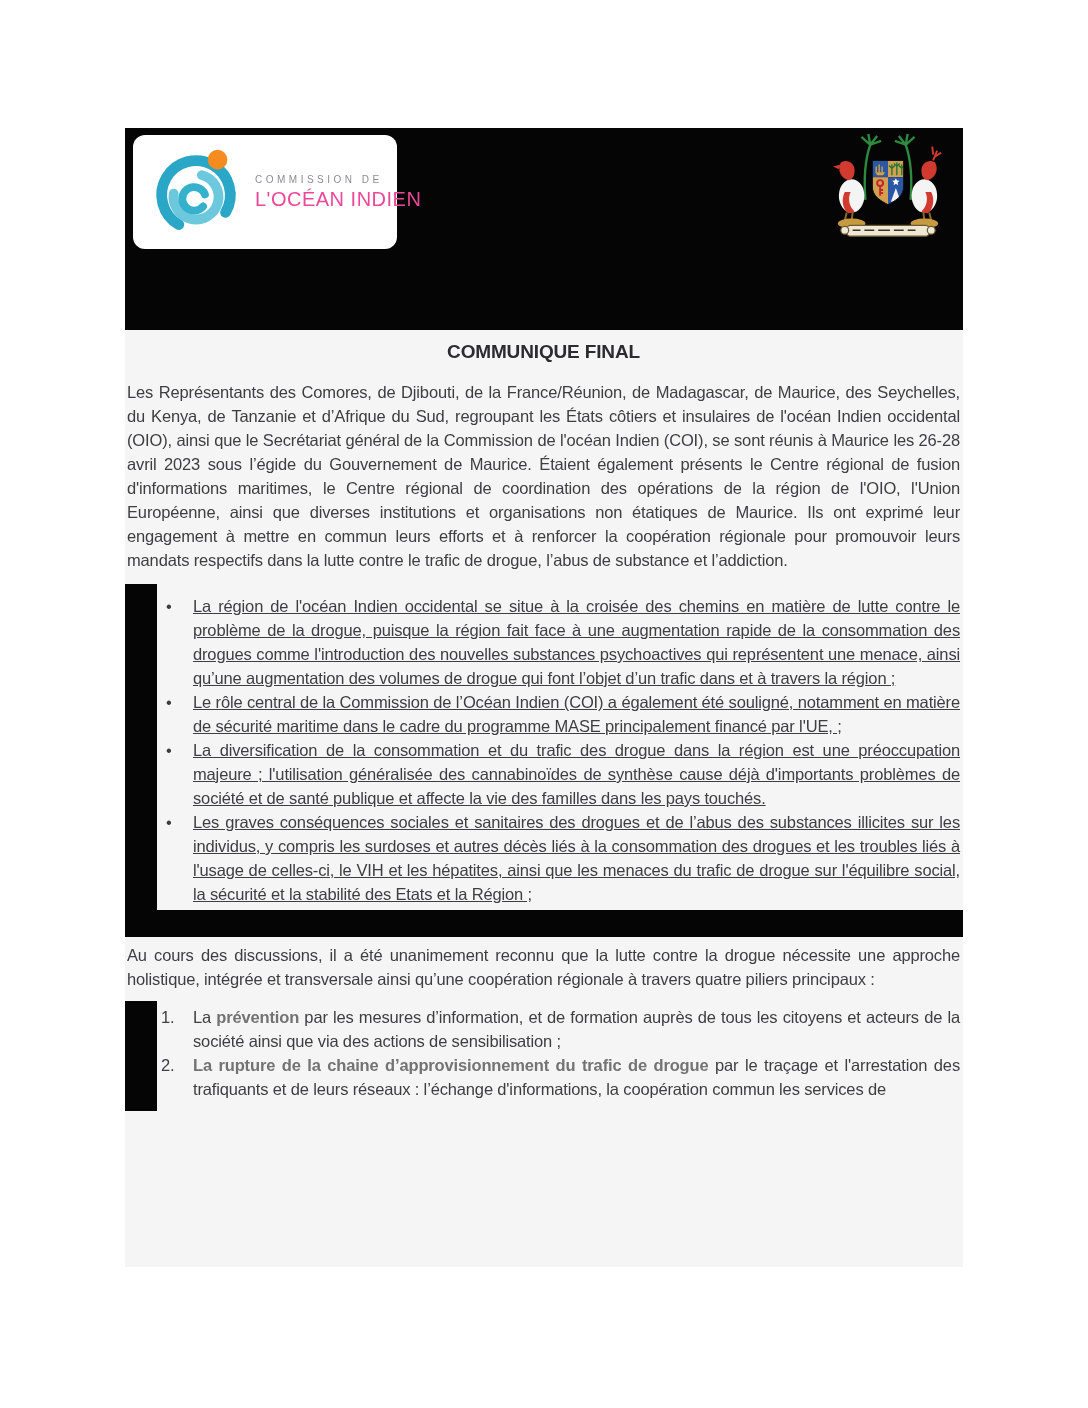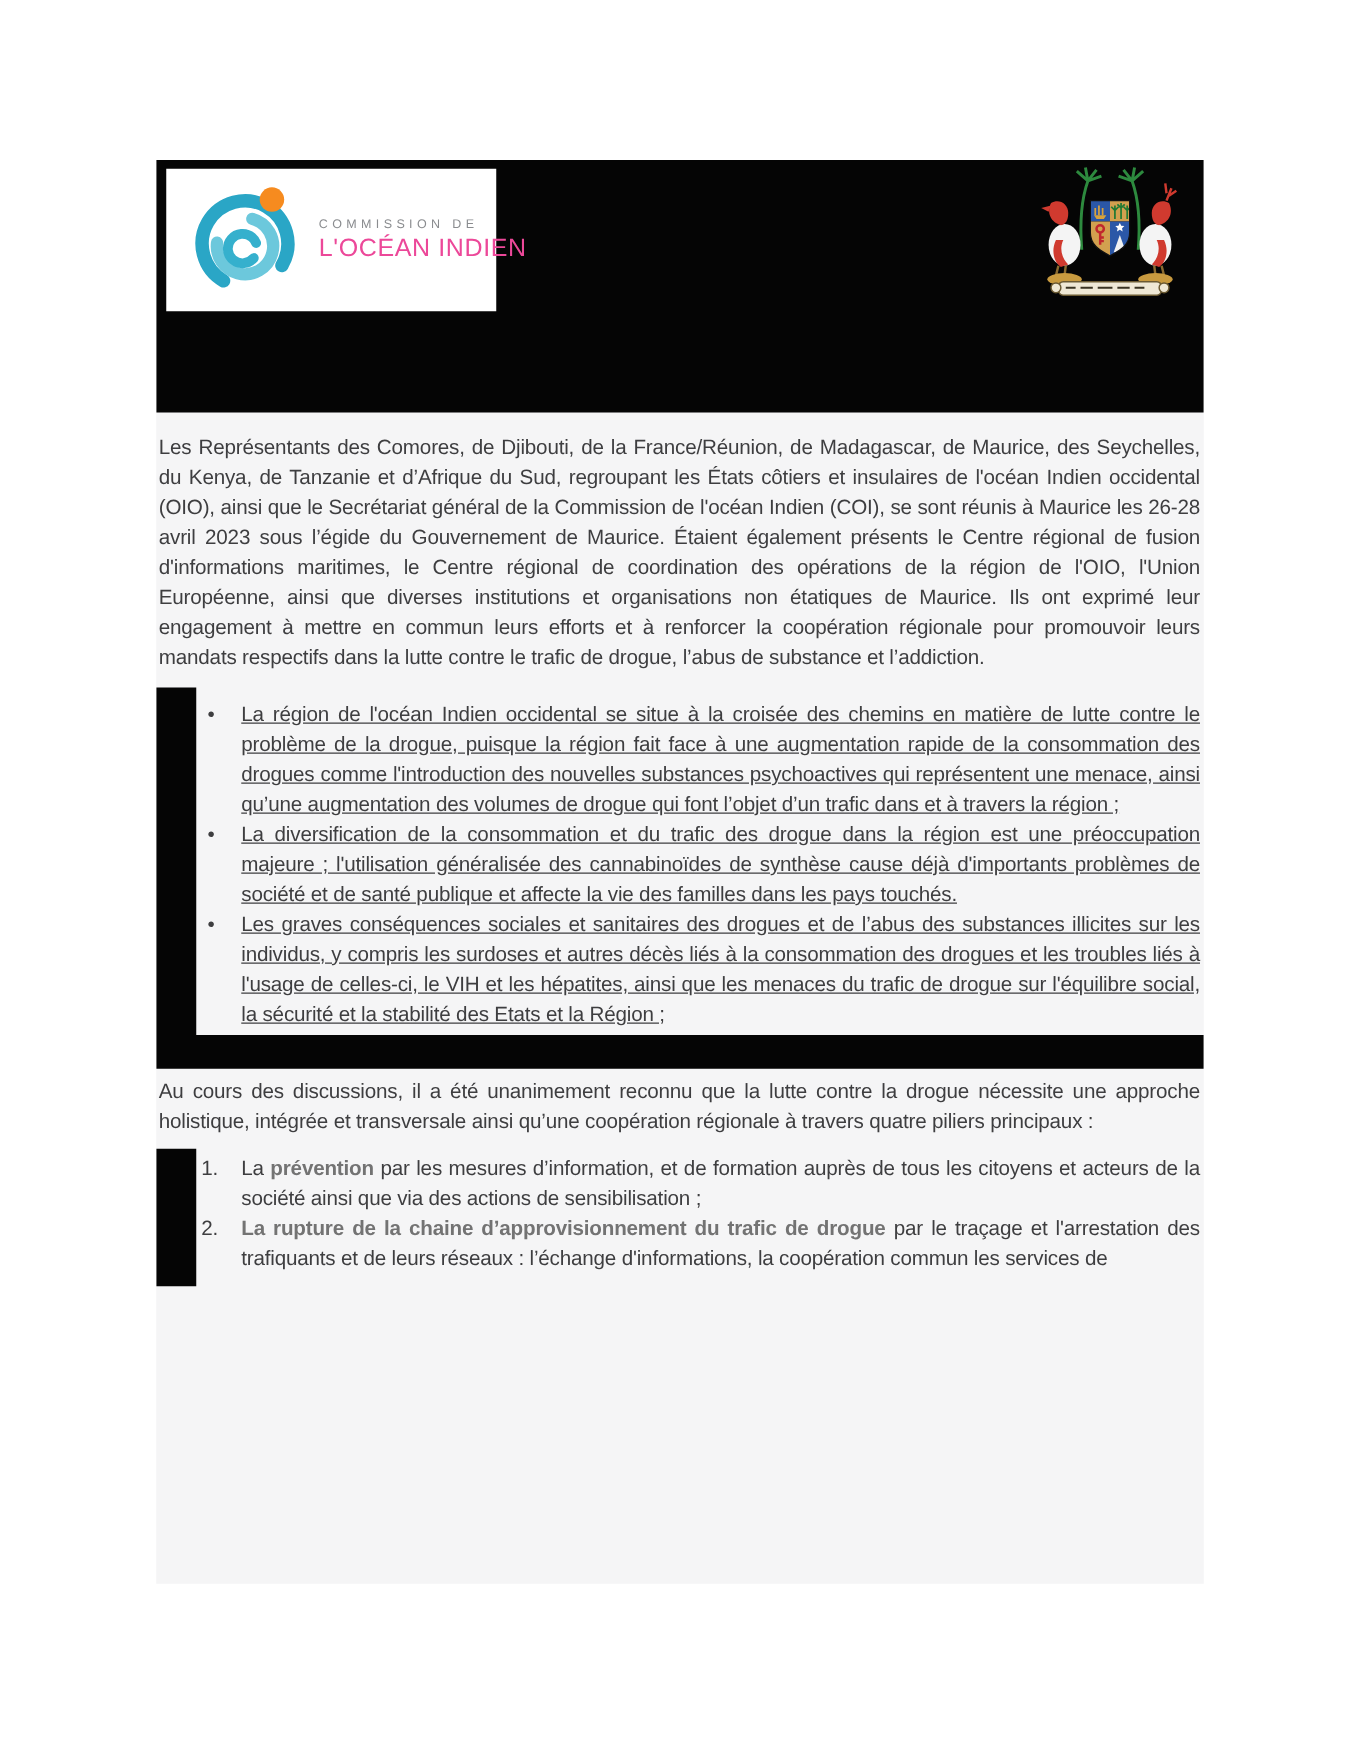--- a/index.html
+++ b/index.html
@@ -4,21 +4,21 @@
 <style>
   html,body{margin:0;padding:0;background:#ffffff;}
   .canvas{position:relative;width:1088px;height:1408px;background:#ffffff;overflow:hidden;
           font-family:"Liberation Sans",sans-serif;}
   .page{position:absolute;left:125px;top:128px;width:838px;height:1139px;
         background:#f5f5f6;overflow:hidden;}
 
   
   .banner{position:relative;width:100%;height:202px;background:#050505;}
   .logo-box{position:absolute;left:8px;top:7px;width:264px;height:114px;background:#ffffff;
-            display:flex;align-items:center;justify-content:flex-start;}
+            display:flex;align-items:center;justify-content:flex-start;border-radius:12px;}
   .logo-mark{margin-left:14px;flex:0 0 auto;}
   .logo-text{margin-left:10px;color:#6f7173;}
   .logo-text .l1{font-size:10px;letter-spacing:3.5px;color:#8a8c8f;margin-bottom:3px;white-space:nowrap;}
   .logo-text .l2{font-size:20px;letter-spacing:.5px;color:#ec4899;white-space:nowrap;}
   .arms{position:absolute;right:6px;top:3px;width:138px;height:114px;}
 
   
   .content{padding:0 3px 0 2px;color:#3e3e40;font-size:16.5px;line-height:24px;letter-spacing:-0.15px;}
   .doc-title{margin:9px 0 0 0;text-align:center;font-size:19px;font-weight:bold;color:#2c2c2f;line-height:25px;}
   p.body{margin:16px 0 0 0;text-align:justify;}
@@ -118,28 +118,30 @@
         <ellipse cx="33" cy="94" rx="14" ry="5" fill="#c89a3f"></ellipse>
         <ellipse cx="107" cy="94" rx="14" ry="5" fill="#c89a3f"></ellipse>
         <rect x="28" y="96" width="84" height="11" rx="4" fill="#efe8d5" stroke="#6b5a33" stroke-width="1.2"></rect>
         <circle cx="26" cy="101" r="4" fill="#efe8d5" stroke="#6b5a33" stroke-width="1.2"></circle>
         <circle cx="114" cy="101" r="4" fill="#efe8d5" stroke="#6b5a33" stroke-width="1.2"></circle>
         <path d="M34,101 h8 m4,0 h10 m4,0 h12 m4,0 h10 m4,0 h8" stroke="#3a3322" stroke-width="1.6"></path>
       </svg>
     </div>
 
     <div class="content">
+      <h1 class="doc-title">COMMUNIQUE FINAL</h1>
 
       <p class="body">Les Représentants des Comores, de Djibouti, de la France/Réunion, de Madagascar, de Maurice, des Seychelles, du Kenya, de Tanzanie et d’Afrique du Sud, regroupant les États côtiers et insulaires de l'océan Indien occidental (OIO), ainsi que le Secrétariat général de la Commission de l'océan Indien (COI), se sont réunis à Maurice les 26-28 avril 2023 sous l’égide du Gouvernement de Maurice. Étaient également présents le Centre régional de fusion d'informations maritimes, le Centre régional de coordination des opérations de la région de l'OIO, l'Union Européenne, ainsi que diverses institutions et organisations non étatiques de Maurice. Ils ont exprimé leur engagement à mettre en commun leurs efforts et à renforcer la coopération régionale pour promouvoir leurs mandats respectifs dans la lutte contre le trafic de drogue, l’abus de substance et l’addiction.</p>
 
 
       <div class="band-section">
         <div class="left-band"></div>
         <ul>
           <li>La région de l'océan Indien occidental se situe à la croisée des chemins en matière de lutte contre le problème de la drogue, puisque la région fait face à une augmentation rapide de la consommation des drogues comme l'introduction des nouvelles substances psychoactives qui représentent une menace, ainsi qu’une augmentation des volumes de drogue qui font l’objet d’un trafic dans et à travers la région ;</li>
+          <li>Le rôle central de la Commission de l’Océan Indien (COI) a également été souligné, notamment en matière de sécurité maritime dans le cadre du programme MASE principalement financé par l'UE, ;</li>
           <li>La diversification de la consommation et du trafic des drogue dans la région est une préoccupation majeure ; l'utilisation généralisée des cannabinoïdes de synthèse cause déjà d'importants problèmes de société et de santé publique et affecte la vie des familles dans les pays touchés.</li>
           <li>Les graves conséquences sociales et sanitaires des drogues et de l’abus des substances illicites sur les individus, y compris les surdoses et autres décès liés à la consommation des drogues et les troubles liés à l'usage de celles-ci, le VIH et les hépatites, ainsi que les menaces du trafic de drogue sur l'équilibre social, la sécurité et la stabilité des Etats et la Région ;</li>
         </ul>
       </div>
 
       <div class="full-bar"></div>
 
       <p class="body body2">Au cours des discussions, il a été unanimement reconnu que la lutte contre la drogue nécessite une approche holistique, intégrée et transversale ainsi qu’une coopération régionale à travers quatre piliers principaux :</p>
 
       <div class="num-section">

